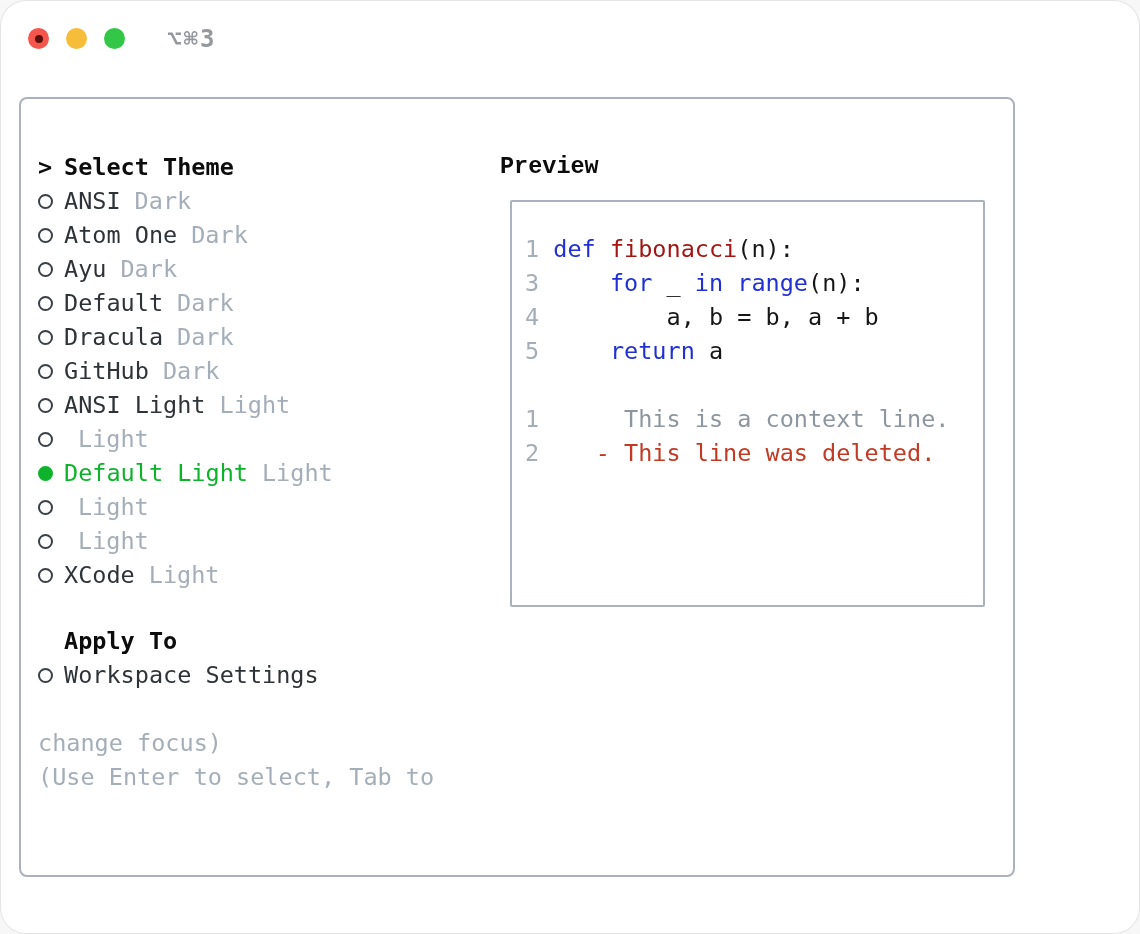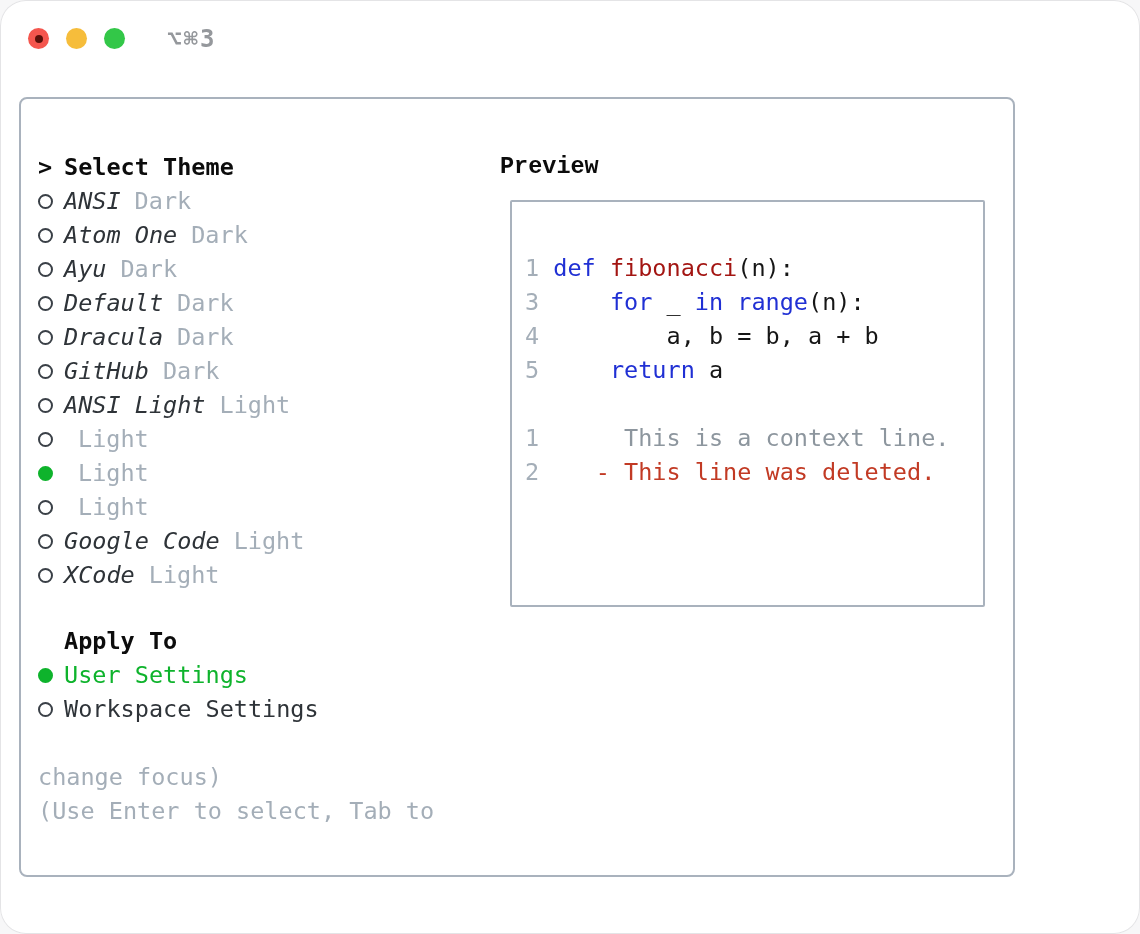--- a/index.html
+++ b/index.html
@@ -31,33 +31,33 @@
   .panel{position:absolute;left:19px;top:97px;width:996px;height:780px;
     border:2px solid var(--border);border-radius:8px;background:#fff;}
   
   .left-col{position:absolute;left:17px;top:51px;font-size:23.5px;}
   .row{display:flex;align-items:center;height:34px;line-height:34px;white-space:pre;}
   .marker{width:26px;display:flex;align-items:center;flex:none;}
   .prompt{font-weight:bold;color:var(--black);line-height:34px;}
   .radio{width:15px;height:15px;border:2px solid #3a4047;border-radius:50%;display:inline-block;}
   .radio.sel{background:var(--green);border-color:var(--green);}
   .htext{font-weight:bold;color:var(--black);}
-  .theme-name{color:var(--dark);font-style:italic;}
+  .theme-name{color:var(--dark);}
   .theme-name.sel{color:var(--green);}
   .theme-tag{color:var(--muted);margin-left:14px;}
   .opt-label{color:var(--dark);}
   .opt-label.sel{color:var(--green);}
   .spacer32{height:32px;}
   .spacer34{height:34px;}
   .help{color:var(--muted);line-height:34px;font-size:23.5px;}
   
   .preview-label{position:absolute;left:479px;top:51px;height:34px;line-height:34px;
     font-size:23.5px;font-weight:bold;color:var(--black);font-family:Liberation Mono, monospace;}
   .preview-box{position:absolute;left:489px;top:101px;width:475px;height:407px;
-    border:2px solid var(--border);border-radius:2px;padding:49px 0 0 13px;background:#fff;}
+    border:2px solid var(--border);border-radius:2px;padding:30px 0 0 13px;background:#fff;}
   .pline{height:34px;line-height:34px;font-size:23.5px;white-space:pre;color:#161616;}
   .lnum{color:var(--muted);}
   .tok-keyword{color:var(--keyword);}
   .tok-function{color:var(--function);}
   .tok-context{color:var(--context);}
   .tok-deleted{color:var(--deleted);text-align:right;}
   .tok-added{color:var(--added);}
 </style>
 </head>
 <body>
@@ -83,35 +83,34 @@
 
       <div id="theme-list">
           <div class="row"><span class="marker"><span class="radio"></span></span><span class="theme-name">ANSI</span><span class="theme-tag">Dark</span></div>
           <div class="row"><span class="marker"><span class="radio"></span></span><span class="theme-name">Atom One</span><span class="theme-tag">Dark</span></div>
           <div class="row"><span class="marker"><span class="radio"></span></span><span class="theme-name">Ayu</span><span class="theme-tag">Dark</span></div>
           <div class="row"><span class="marker"><span class="radio"></span></span><span class="theme-name">Default</span><span class="theme-tag">Dark</span></div>
           <div class="row"><span class="marker"><span class="radio"></span></span><span class="theme-name">Dracula</span><span class="theme-tag">Dark</span></div>
           <div class="row"><span class="marker"><span class="radio"></span></span><span class="theme-name">GitHub</span><span class="theme-tag">Dark</span></div>
           <div class="row"><span class="marker"><span class="radio"></span></span><span class="theme-name">ANSI Light</span><span class="theme-tag">Light</span></div>
           <div class="row"><span class="marker"><span class="radio"></span></span><span class="theme-tag">Light</span></div>
-          <div class="row"><span class="marker"><span class="radio sel"></span></span><span class="theme-tag">Light</span></div>
+          <div class="row"><span class="marker"><span class="radio sel"></span></span><span class="theme-name sel">Default Light</span><span class="theme-tag">Light</span></div>
           <div class="row"><span class="marker"><span class="radio"></span></span><span class="theme-tag">Light</span></div>
-          <div class="row"><span class="marker"><span class="radio"></span></span><span class="theme-name">Google Code</span><span class="theme-tag">Light</span></div>
+          <div class="row"><span class="marker"><span class="radio"></span></span><span class="theme-tag">Light</span></div>
           <div class="row"><span class="marker"><span class="radio"></span></span><span class="theme-name">XCode</span><span class="theme-tag">Light</span></div>
         </div>
 
       <div class="spacer32"></div>
 
       <div class="row">
         <span class="marker"></span>
         <span class="htext">Apply To</span>
       </div>
 
       <div id="apply-list">
-          <div class="row"><span class="marker"><span class="radio sel"></span></span><span class="opt-label sel">User Settings</span></div>
           <div class="row"><span class="marker"><span class="radio"></span></span><span class="opt-label">Workspace Settings</span></div>
         </div>
 
       <div class="spacer34"></div>
 
       <div class="help">
         <div>change focus)</div>
         <div>(Use Enter to select, Tab to</div>
       </div>
     </div>

